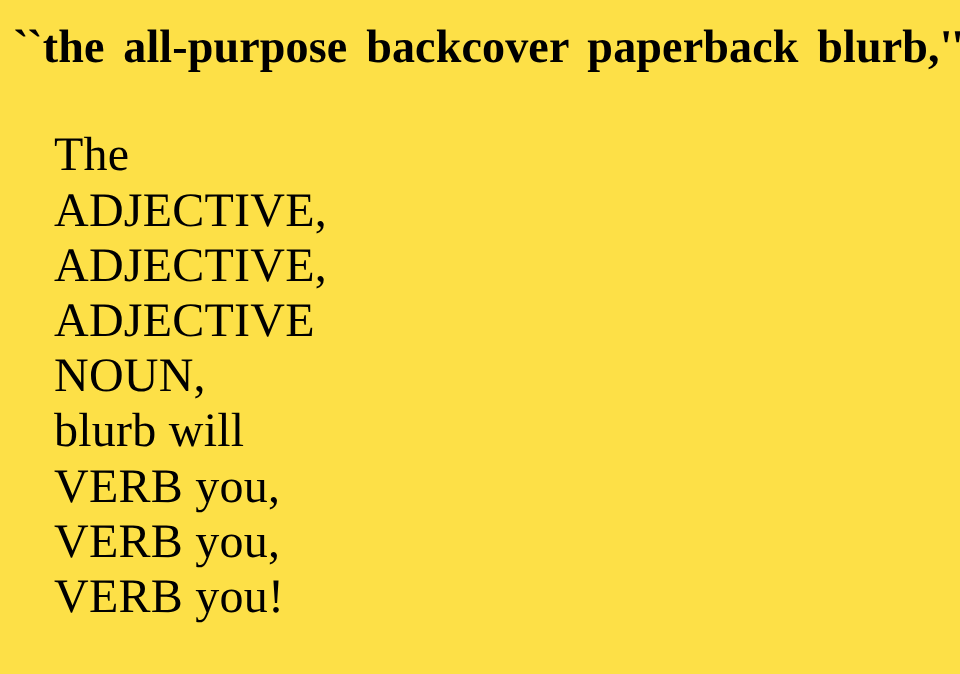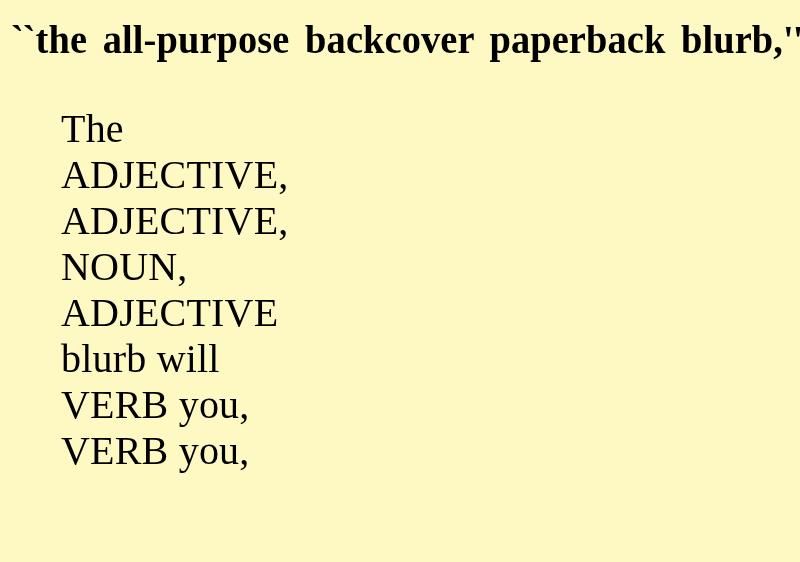--- a/index.html
+++ b/index.html
@@ -6,21 +6,21 @@
   html, body {
     margin: 0;
     padding: 0;
     background: #ffffff;
   }
 
   #page {
     position: relative;
     width: 800px;
     height: 562px;
-    background: #fef9c3;
+    background: #fde047;
     overflow: hidden;
     font-family: "Liberation Serif", "DejaVu Serif", serif;
     color: #000000;
     -webkit-font-smoothing: none;
   }
 
   
   .heading {
     position: absolute;
     left: 11px;
@@ -55,36 +55,36 @@
     font-size: 40px;
     font-weight: normal;
     line-height: 46px;
     letter-spacing: 0.2px;
     white-space: nowrap;
   }
 
   .verse .line {
     display: block;
     height: 46px;
-    margin-left: 16px;
   }
 </style>
 </head>
 <body>
 
 <div id="page">
 
   <div class="heading">
     <span class="qm">``</span><span>the all-purpose backcover paperback blurb</span><span>,</span><span class="qm-close">''</span>
   </div>
 
   <div class="verse">
     <span class="line">The</span>
     <span class="line">ADJECTIVE,</span>
     <span class="line">ADJECTIVE,</span>
+    <span class="line">ADJECTIVE</span>
     <span class="line">NOUN,</span>
-    <span class="line">ADJECTIVE</span>
     <span class="line">blurb will</span>
     <span class="line">VERB you,</span>
     <span class="line">VERB you,</span>
+    <span class="line">VERB you!</span>
   </div>
 
 </div>
 
 </body></html>

